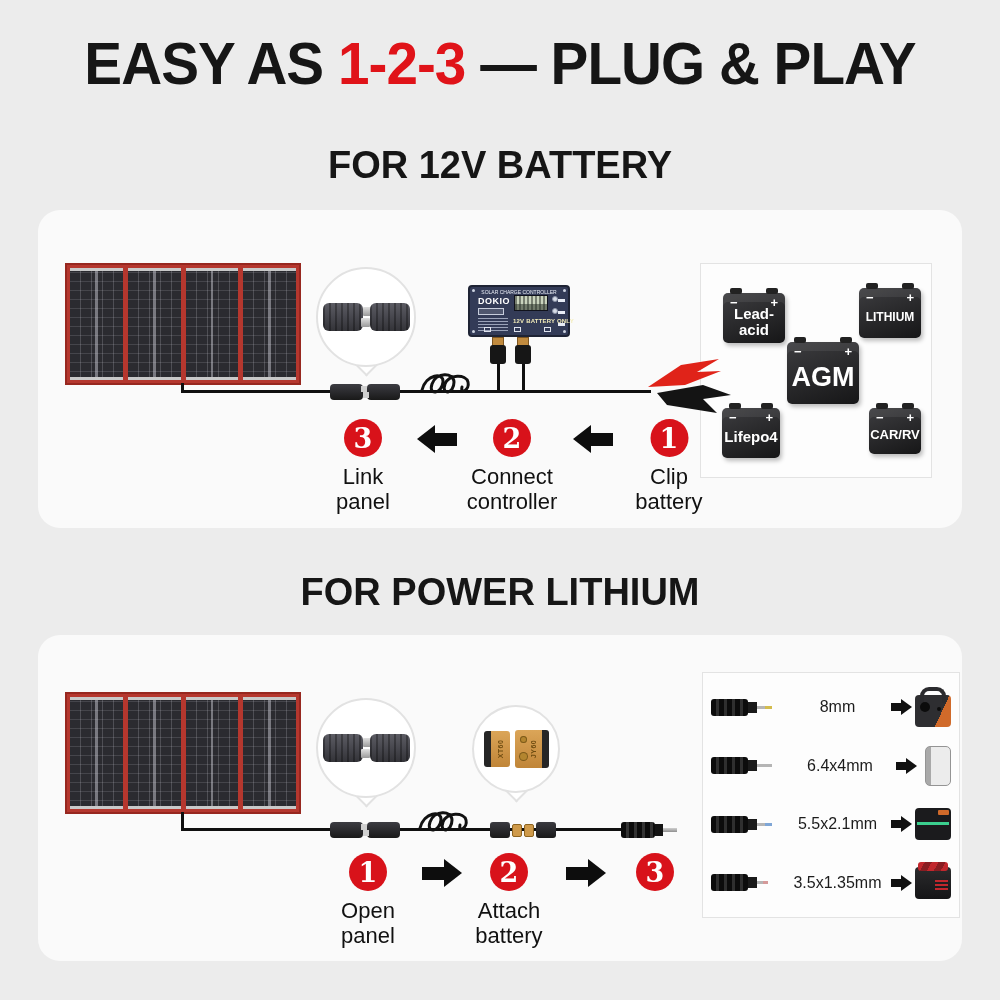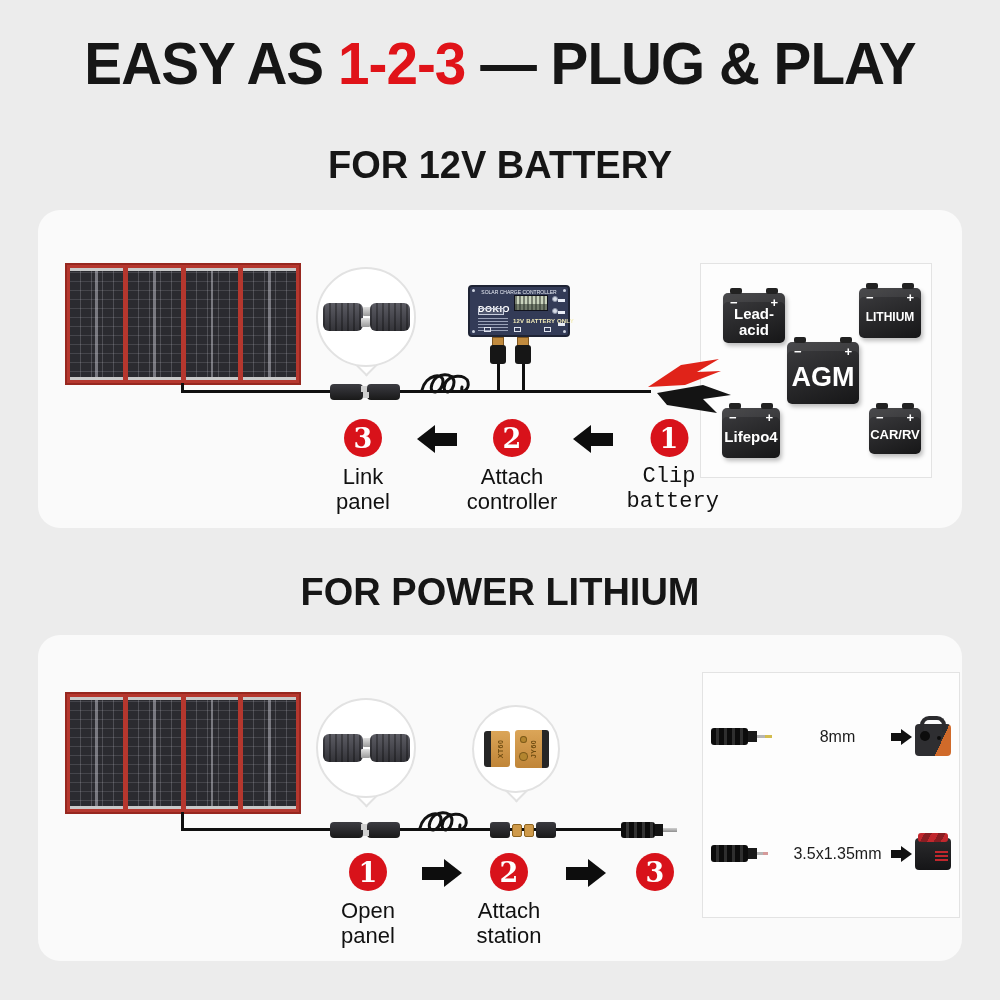--- a/index.html
+++ b/index.html
@@ -73,21 +73,21 @@
   .sae-sm.right::after { content:""; position:absolute; left:-4px; bottom:2px; width:6px; height:6px; background:#cfcfcf; }
   
   .coil { position:absolute; z-index:3; }
   
   .ctrl {
     position:absolute; left:430px; top:75px; width:102px; height:52px;
     background:#333b57; border:2px solid #1e2334; border-radius:4px; z-index:3;
   }
   .ctrl .screw { position:absolute; width:3px; height:3px; border-radius:50%; background:#cdd3e0; }
   .ctrl-top-label { position:absolute; top:2px; left:0; right:0; text-align:center; font-size:5px; color:#e9edf6; white-space:nowrap; }
-  .ctrl-brand { position:absolute; top:9px; left:8px; font-size:9px; font-weight:bold; color:#ffffff; letter-spacing:.5px;margin-top:8px; }
+  .ctrl-brand { position:absolute; top:9px; left:8px; font-size:9px; font-weight:bold; color:#ffffff; letter-spacing:.5px; }
   .ctrl-badge { position:absolute; top:21px; left:8px; width:26px; height:7px; border:1px solid #c7cddc; background:rgba(255,255,255,.14); }
   .ctrl-lines { position:absolute; top:31px; left:8px; width:30px; height:14px;
     background:repeating-linear-gradient(#9aa2b8 0 1px, transparent 1px 3px); }
   .ctrl-lcd { position:absolute; top:8px; left:44px; width:34px; height:16px;
     background:#c9d3bd; border:1px solid #10121b;
     background-image:repeating-linear-gradient(90deg, rgba(20,25,20,.45) 0 2px, transparent 2px 4px);
     box-shadow: inset 0 -6px 0 rgba(40,50,40,.55); }
   .ctrl-btn { position:absolute; width:6px; height:6px; border-radius:50%; background:#d7dce7; border:1px solid #8b93a8; }
   .ctrl-main-label { position:absolute; top:31px; left:43px; font-size:6px; font-weight:bold; color:#f3ecb9; white-space:nowrap; letter-spacing:.2px; }
   .ctrl-slot { position:absolute; right:3px; width:7px; height:3px; background:#e8ecf5; }
@@ -287,29 +287,29 @@
   <div class="step" style="left:325px; top:209px;">
     <div class="badge">3</div>
     <div class="step-label" style="width:80px;">Link panel</div>
   </div>
   <div class="flow-arrow" style="left:379px; top:215px;">
     <div class="fa-head-l"></div>
       <div class="fa-shaft"></div>
   </div>
   <div class="step" style="left:474px; top:209px;">
     <div class="badge">2</div>
-    <div class="step-label" style="width:130px;">Attach controller</div>
+    <div class="step-label" style="width:130px;">Connect controller</div>
   </div>
   <div class="flow-arrow" style="left:535px; top:215px;">
     <div class="fa-head-l"></div>
       <div class="fa-shaft"></div>
   </div>
   <div class="step" style="left:631px; top:209px;">
     <div class="badge">1</div>
-    <div class="step-label" style="width:85px;font-family:Liberation Mono, monospace;">Clip battery</div>
+    <div class="step-label" style="width:85px;">Clip battery</div>
   </div>
 </div>
 
 <div class="section-heading" id="heading-power">FOR POWER LITHIUM</div>
 
 <div class="card" id="card-power">
 
   <div class="solar-panel" style="top:57px;">
     <div class="sp-cell"></div>
     <div class="sp-cell"></div>
@@ -370,20 +370,46 @@
           <div class="ap-pin"></div>
         </div>
       <div class="asize">8mm</div>
       <div class="mini-arrow">
           <div class="mini-shaft"></div>
           <div class="mini-head"></div>
         </div>
       <div class="st st1"></div>
     </div>
     <div class="arow">
+      <div class="aplug">
+          <div class="ap-barrel"></div>
+          <div class="ap-neck"></div>
+          <div class="ap-pin"></div>
+        </div>
+      <div class="asize">6.4x4mm</div>
+      <div class="mini-arrow">
+          <div class="mini-shaft"></div>
+          <div class="mini-head"></div>
+        </div>
+      <div class="st st2"></div>
+    </div>
+    <div class="arow">
+      <div class="aplug tip-blue">
+          <div class="ap-barrel"></div>
+          <div class="ap-neck"></div>
+          <div class="ap-pin"></div>
+        </div>
+      <div class="asize">5.5x2.1mm</div>
+      <div class="mini-arrow">
+          <div class="mini-shaft"></div>
+          <div class="mini-head"></div>
+        </div>
+      <div class="st st4"></div>
+    </div>
+    <div class="arow">
       <div class="aplug tip-pink">
           <div class="ap-barrel"></div>
           <div class="ap-neck"></div>
           <div class="ap-pin"></div>
         </div>
       <div class="asize">3.5x1.35mm</div>
       <div class="mini-arrow">
           <div class="mini-shaft"></div>
           <div class="mini-head"></div>
         </div>
@@ -394,21 +420,21 @@
   <div class="step" style="left:330px; top:218px;">
     <div class="badge">1</div>
     <div class="step-label" style="width:80px;">Open panel</div>
   </div>
   <div class="flow-arrow" style="left:384px; top:224px;">
     <div class="fa-shaft"></div>
       <div class="fa-head-r"></div>
   </div>
   <div class="step" style="left:471px; top:218px;">
     <div class="badge">2</div>
-    <div class="step-label" style="width:90px;">Attach station</div>
+    <div class="step-label" style="width:90px;">Attach battery</div>
   </div>
   <div class="flow-arrow" style="left:528px; top:224px;">
     <div class="fa-shaft"></div>
       <div class="fa-head-r"></div>
   </div>
   <div class="step" style="left:617px; top:218px;">
     <div class="badge">3</div>
   </div>
 </div>
 

